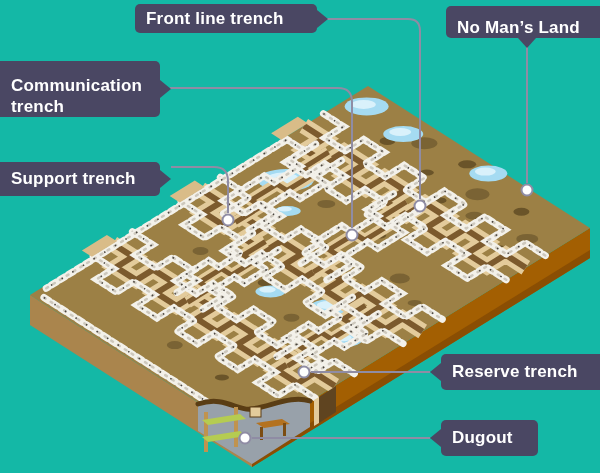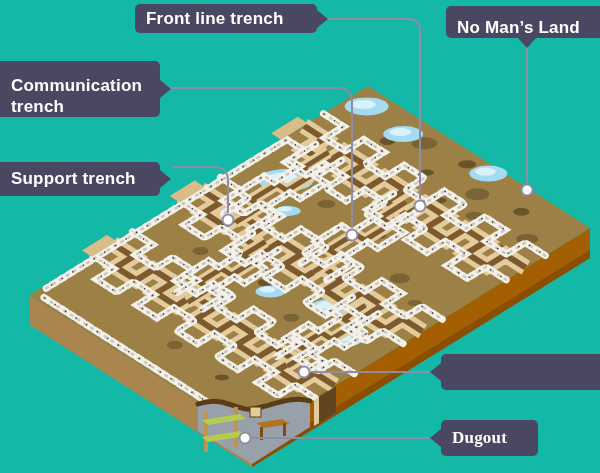--- a/index.html
+++ b/index.html
@@ -22,21 +22,21 @@
     border-right:11px solid var(--label-bg);}
   .tail-down{bottom:-10px;left:72px;
     border-left:9px solid transparent;border-right:9px solid transparent;
     border-top:10px solid var(--label-bg);}
   .lbl-front{left:135px;top:4px;width:182px;height:29px;}
   .lbl-nml{left:446px;top:6px;width:154px;height:32px;border-top-right-radius:0;border-bottom-right-radius:0;align-items:flex-end;}
   .lbl-comm{left:0;top:61px;width:160px;height:56px;line-height:21px;align-items:flex-end;
             border-top-left-radius:0;border-bottom-left-radius:0;}
   .lbl-support{left:0;top:150px;width:160px;height:34px;border-top-left-radius:0;border-bottom-left-radius:0;margin-top:12px;}
   .lbl-reserve{left:441px;top:354px;width:159px;height:36px;border-top-right-radius:0;border-bottom-right-radius:0;}
-  .lbl-dugout{left:441px;top:420px;width:97px;height:36px;font-family:Liberation Serif, serif;}
+  .lbl-dugout{left:441px;top:420px;width:97px;height:36px;}
 </style>
 </head>
 <body>
 
 <div class="stage">
 
   <svg id="scene" width="600" height="473" viewBox="0 0 600 473">
       <polygon points="590.0,228.0 252.0,437.0 252.0,467.0 590.0,258.0" fill="#a35f02"></polygon>
       <polygon points="252.0,459.0 590.0,250.0 590.0,258.0 252.0,467.0" fill="#8a4e03"></polygon>
       <polygon points="30.0,295.0 252.0,437.0 252.0,467.0 30.0,325.0" fill="#aa854d"></polygon>
@@ -187,20 +187,21 @@
     <span>Communication trench</span>
     <i class="tail tail-right"></i>
   </div>
 
   <div class="label lbl-support">
     <span>Support trench</span>
     <i class="tail tail-right"></i>
   </div>
 
   <div class="label lbl-reserve">
+    <span>Reserve trench</span>
     <i class="tail tail-left"></i>
   </div>
 
   <div class="label lbl-dugout">
     <span>Dugout</span>
     <i class="tail tail-left"></i>
   </div>
 
 </div>
 

